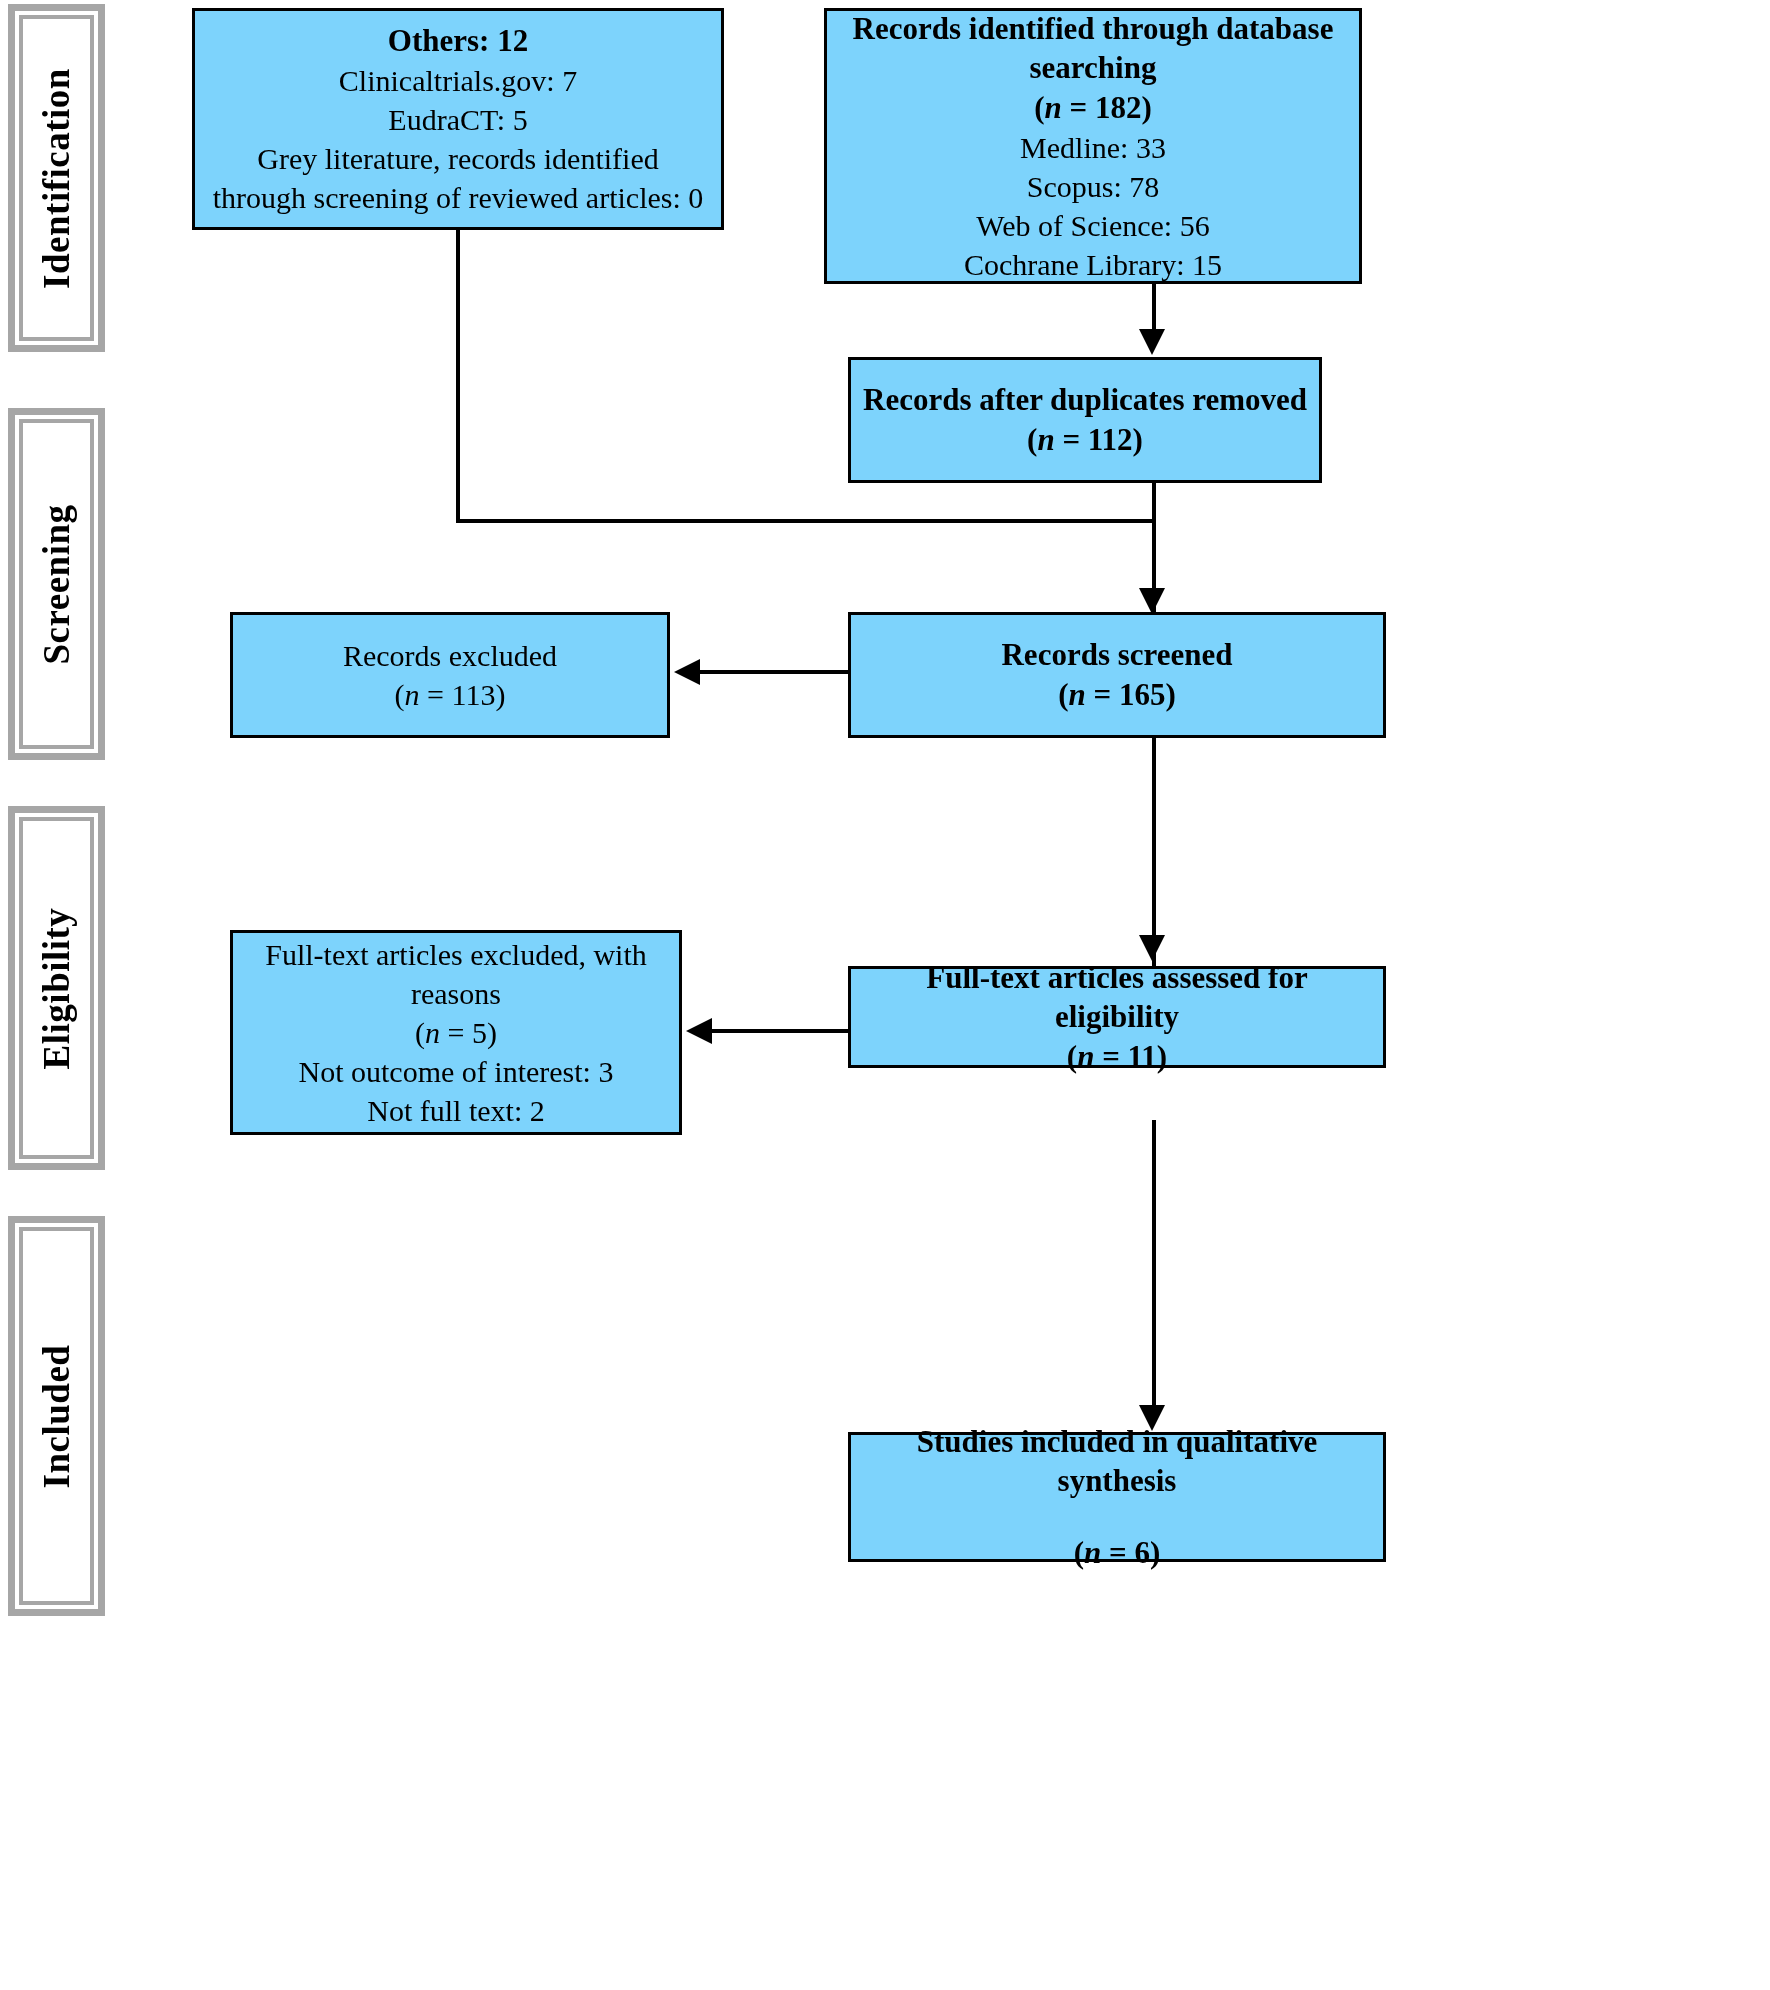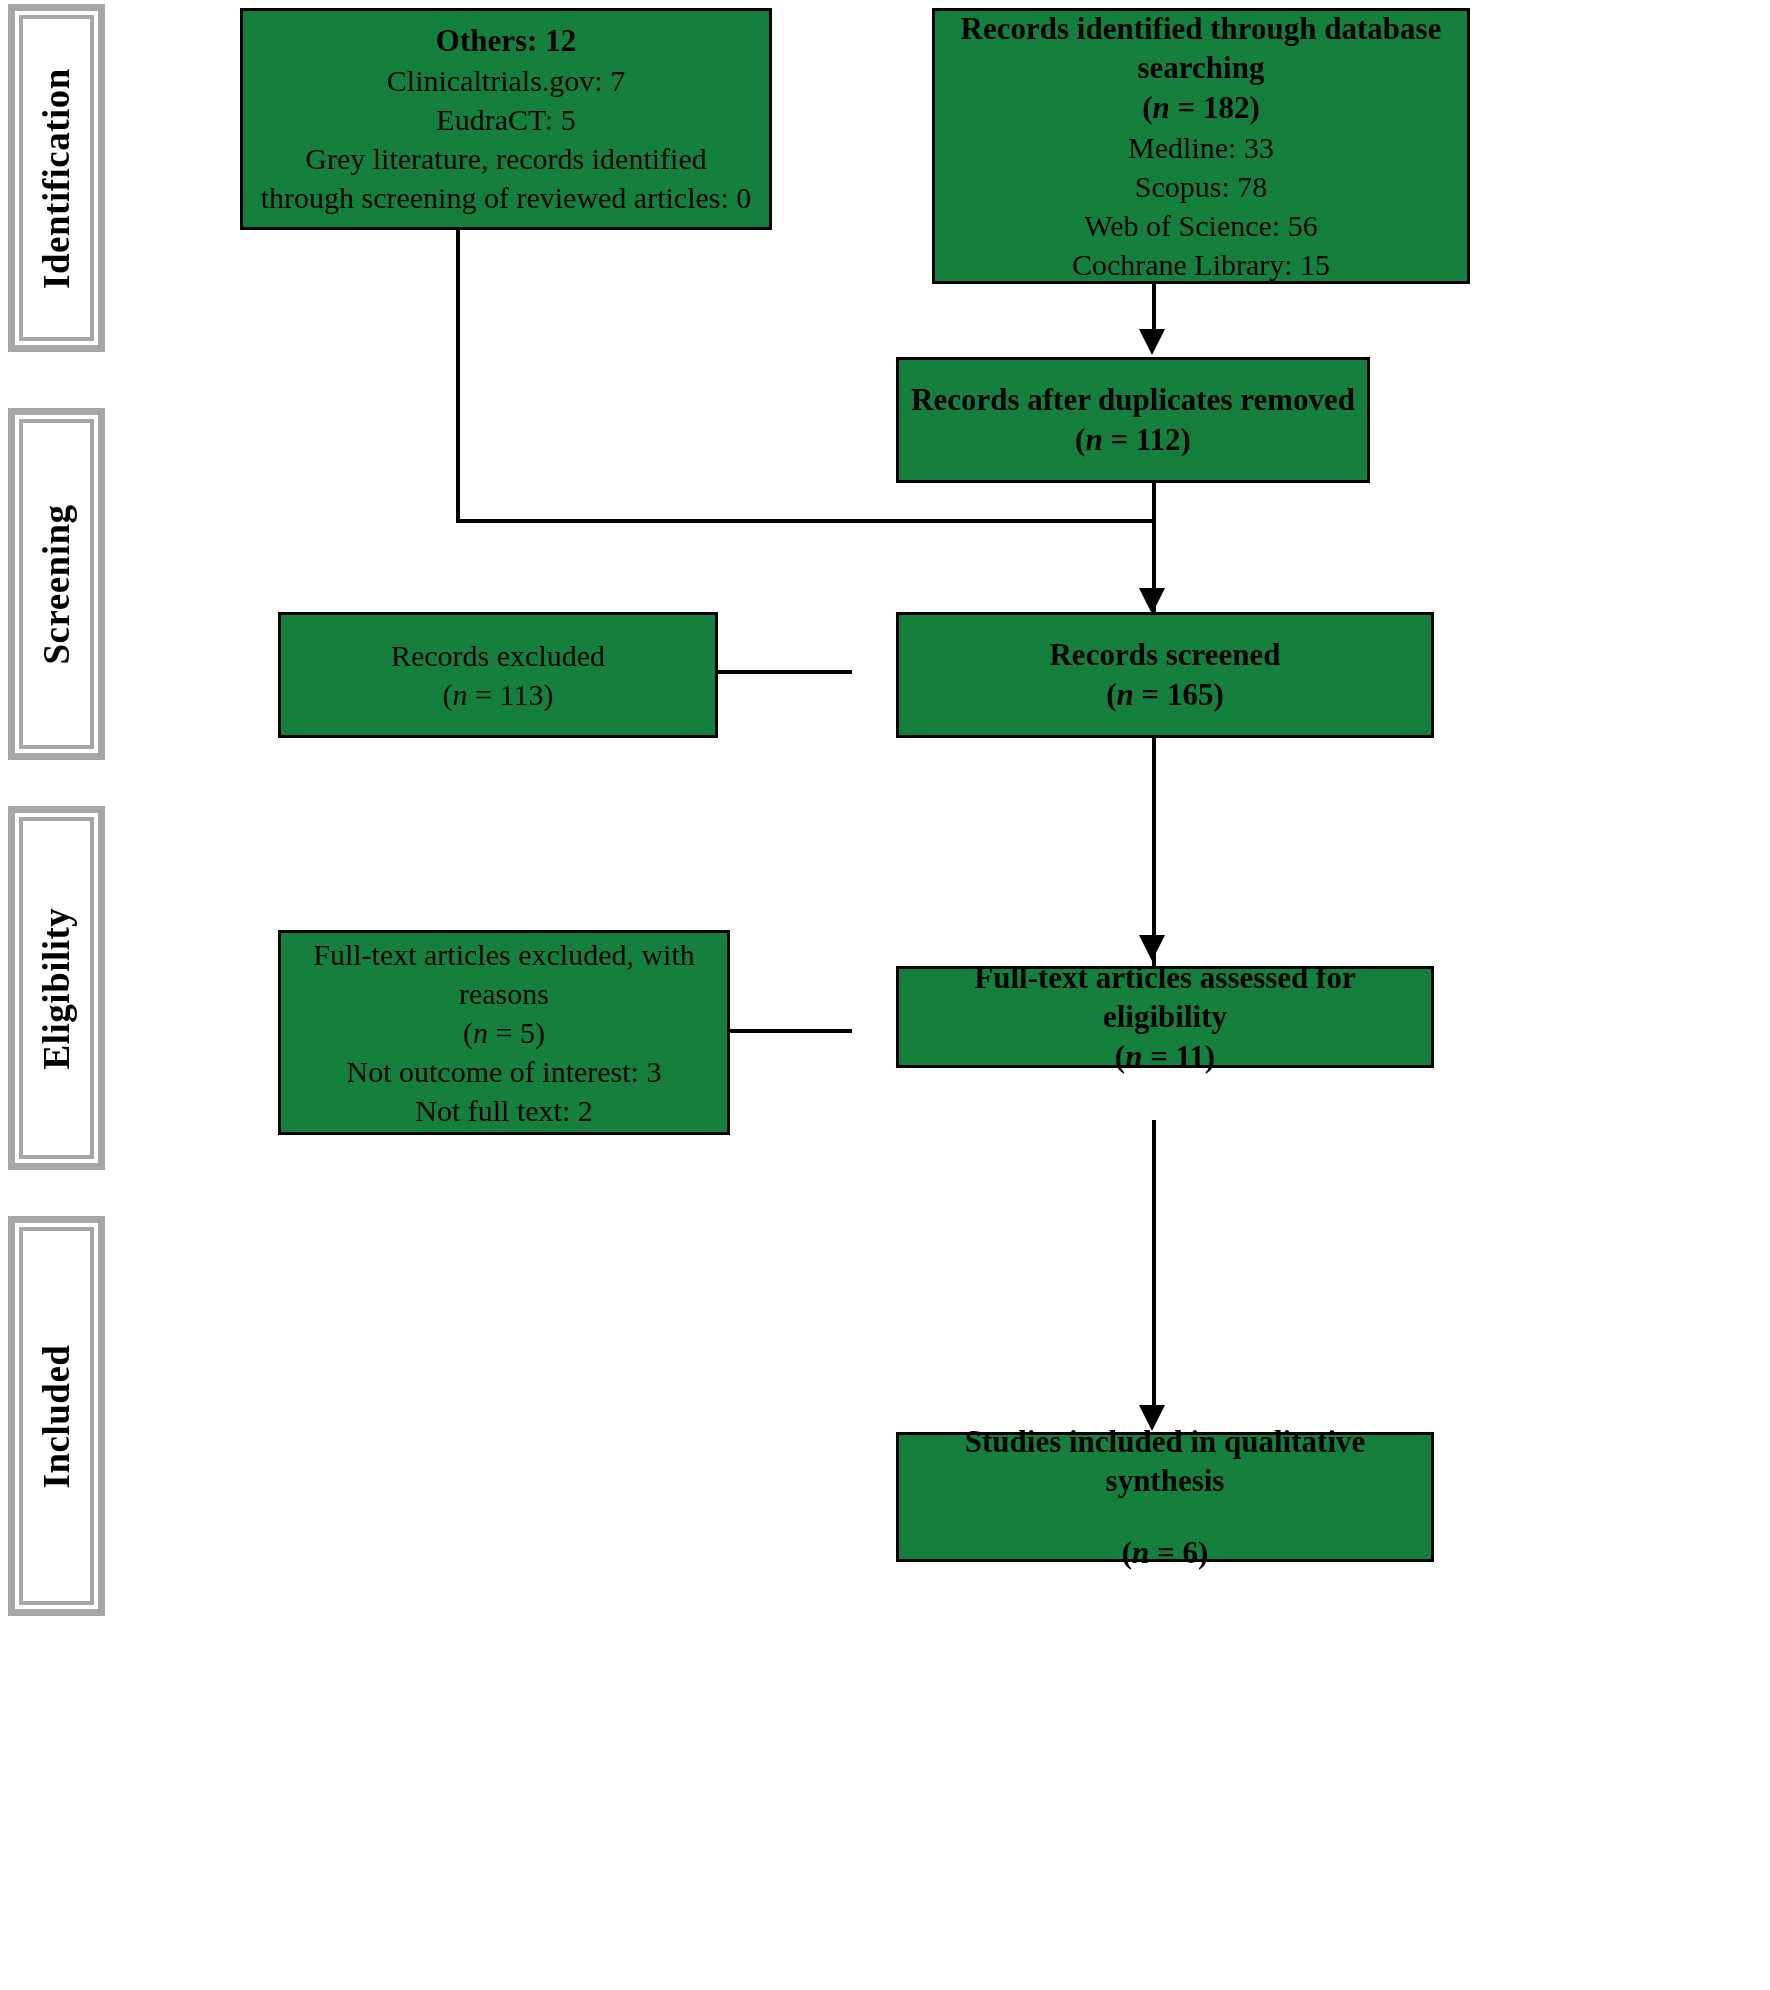--- a/index.html
+++ b/index.html
@@ -11,23 +11,23 @@
   
   .phase{position:absolute;background:#a6a6a6;padding:7px;box-sizing:border-box;}
   .phase .inner1{width:100%;height:100%;background:#ffffff;padding:4px;box-sizing:border-box;}
   .phase .inner2{width:100%;height:100%;background:#a6a6a6;padding:4px;box-sizing:border-box;}
   .phase .inner3{width:100%;height:100%;background:#ffffff;box-sizing:border-box;
                  display:flex;align-items:center;justify-content:center;overflow:hidden;}
   .phase .vtext{transform:rotate(-90deg);white-space:nowrap;font-weight:bold;
                 font-size:37px;letter-spacing:0.5px;line-height:1;}
 
   
-  .box{position:absolute;border:3px solid #000;background:#15803d;box-sizing:border-box;
+  .box{position:absolute;border:3px solid #000;background:#7dd3fc;box-sizing:border-box;
        display:flex;flex-direction:column;align-items:center;justify-content:center;
-       text-align:center;padding:6px 12px;margin-left:48px;}
+       text-align:center;padding:6px 12px;}
   .box .ln{display:block;width:100%;line-height:1.30;font-size:30px;}
   .box .hd{font-weight:bold;font-size:31px;line-height:1.28;}
   .ital{font-style:italic;}
 
   
   .vline{position:absolute;width:4px;background:#000;}
   .hline{position:absolute;height:4px;background:#000;}
   .arrow-d{position:absolute;width:0;height:0;border-left:13px solid transparent;
            border-right:13px solid transparent;border-top:26px solid #000;}
   .arrow-l{position:absolute;width:0;height:0;border-top:13px solid transparent;
@@ -100,21 +100,21 @@
   <div class="arrow-d" style="left:1139px;top:1405px;"></div>
 
   <div class="box" style="left:192px;top:8px;width:532px;height:222px;">
     <span class="hd">Others: 12</span>
     <span class="ln">Clinicaltrials.gov: 7</span>
     <span class="ln">EudraCT: 5</span>
     <span class="ln">Grey literature, records identified</span>
     <span class="ln">through screening of reviewed articles: 0</span>
   </div>
 
-  <div class="box" style="left:884px;top:8px;width:538px;height:276px;">
+  <div class="box" style="left:824px;top:8px;width:538px;height:276px;">
     <span class="hd">Records identified through database</span>
     <span class="hd">searching</span>
     <span class="hd"><span>(</span><span class="ital">n</span><span> = 182)</span></span>
     <span class="ln">Medline: 33</span>
     <span class="ln">Scopus: 78</span>
     <span class="ln">Web of Science: 56</span>
     <span class="ln">Cochrane Library: 15</span>
   </div>
 
   <div class="box" style="left:848px;top:357px;width:474px;height:126px;">

